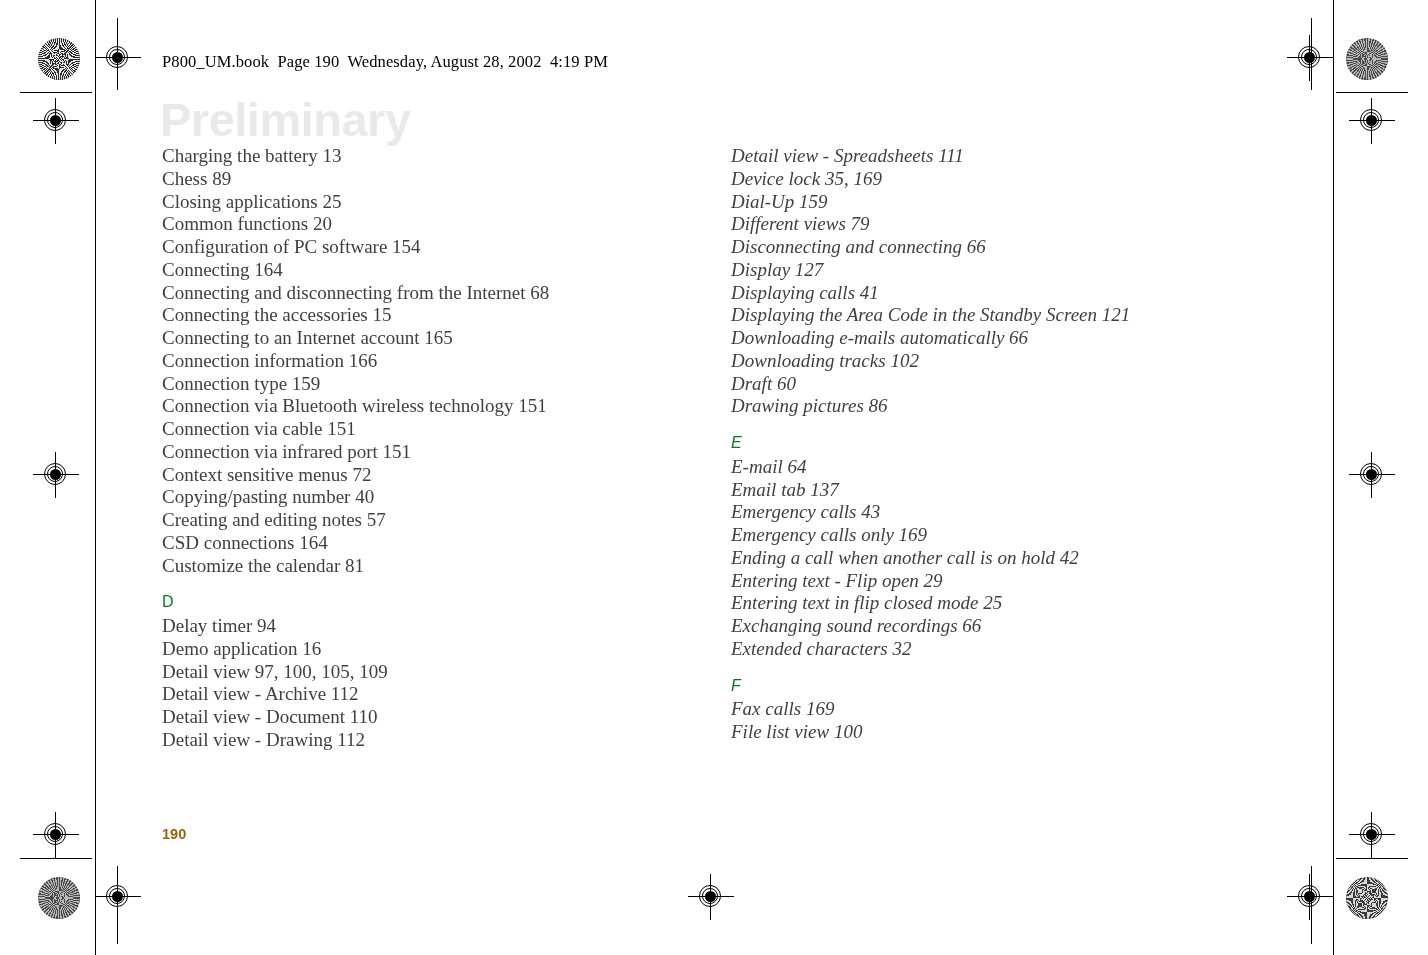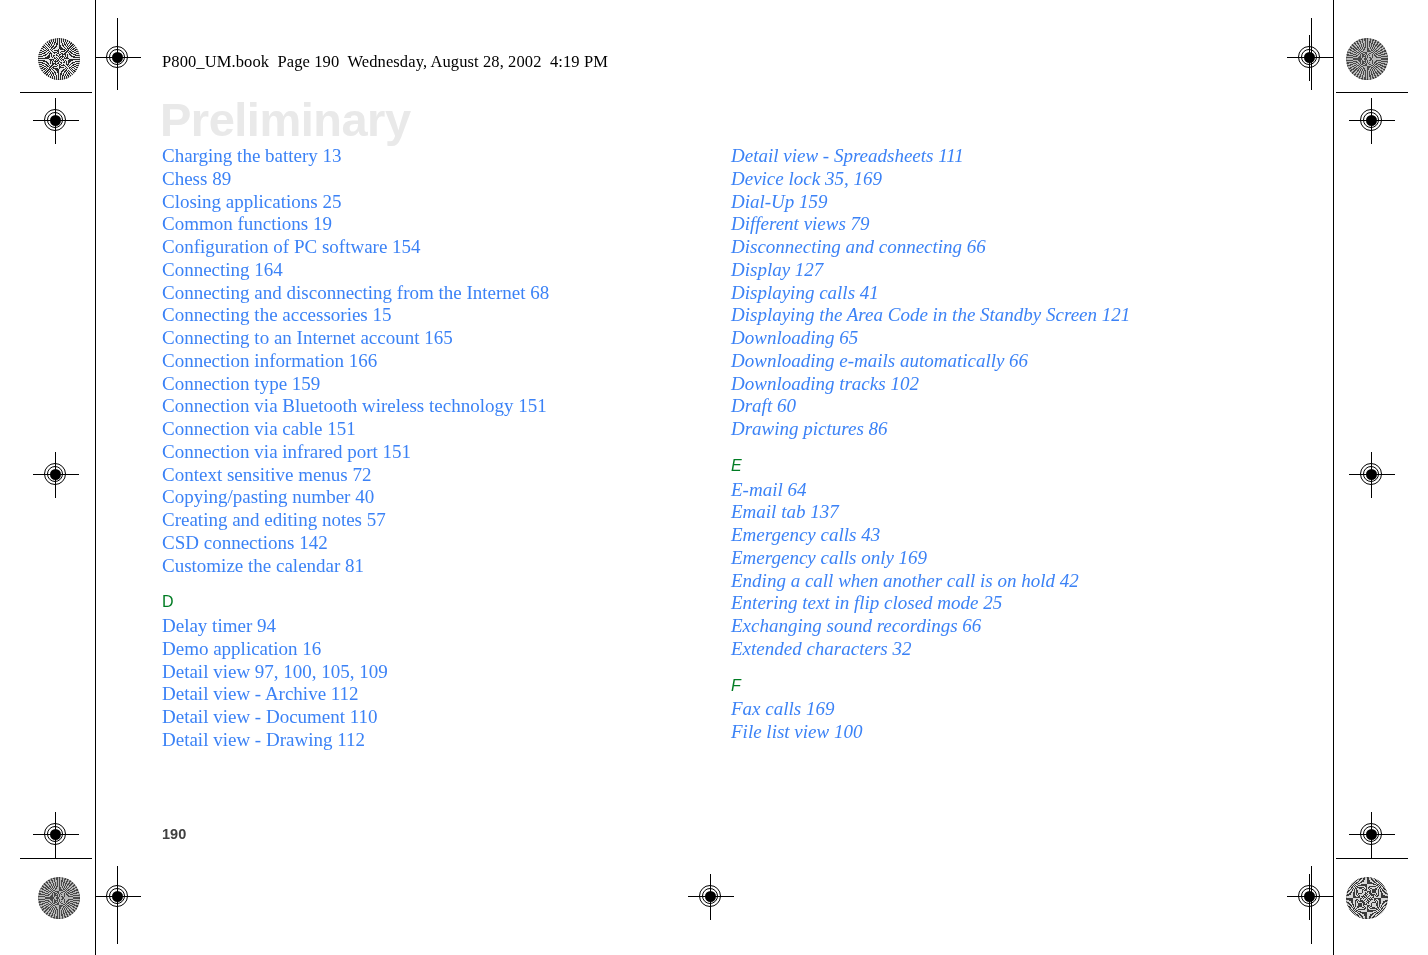--- a/index.html
+++ b/index.html
@@ -131,21 +131,21 @@
     position: absolute;
     top: 0;
   }
   #column-left  { left: 162px; width: 540px; }
   #column-right { left: 731px; width: 545px; font-style: italic; }
 
   .index-entry {
     font-family: "Liberation Serif", serif;
     font-size: 19px;
     line-height: 22.75px;
-    color: #3b82f6;
+    color: #404040;
     white-space: nowrap;
   }
 
   .section-letter {
     font-family: "Liberation Sans", sans-serif;
     font-size: 16px;
     font-weight: normal;
     color: #007c23;
     line-height: 22.75px;
     margin-top: 14px;
@@ -153,21 +153,21 @@
   }
 
   
   #page-folio {
     position: absolute;
     left: 162px;
     top: 826px;
     font-family: "Liberation Sans", sans-serif;
     font-weight: bold;
     font-size: 14.5px;
-    color: #404040;
+    color: #a16207;
   }
 </style>
 </head>
 <body>
 
 <div id="page">
 
   <div class="trim-line trim-v" style="left:95px; top:0; height:955px;"></div>
   <div class="trim-line trim-v" style="left:1333px; top:0; height:955px;"></div>
 
@@ -276,64 +276,64 @@
 
   <div id="header-slug">P800_UM.book  Page 190  Wednesday, August 28, 2002  4:19 PM</div>
 
   <div id="watermark">Preliminary</div>
 
   <div id="index-body">
     <div class="index-column" id="column-left">
         <div class="index-entry">Charging the battery 13</div>
         <div class="index-entry">Chess 89</div>
         <div class="index-entry">Closing applications 25</div>
-        <div class="index-entry">Common functions 19</div>
+        <div class="index-entry">Common functions 20</div>
         <div class="index-entry">Configuration of PC software 154</div>
         <div class="index-entry">Connecting 164</div>
         <div class="index-entry">Connecting and disconnecting from the Internet 68</div>
         <div class="index-entry">Connecting the accessories 15</div>
         <div class="index-entry">Connecting to an Internet account 165</div>
         <div class="index-entry">Connection information 166</div>
         <div class="index-entry">Connection type 159</div>
         <div class="index-entry">Connection via Bluetooth wireless technology 151</div>
         <div class="index-entry">Connection via cable 151</div>
         <div class="index-entry">Connection via infrared port 151</div>
         <div class="index-entry">Context sensitive menus 72</div>
         <div class="index-entry">Copying/pasting number 40</div>
         <div class="index-entry">Creating and editing notes 57</div>
-        <div class="index-entry">CSD connections 142</div>
+        <div class="index-entry">CSD connections 164</div>
         <div class="index-entry">Customize the calendar 81</div>
         <div class="section-letter">D</div>
         <div class="index-entry">Delay timer 94</div>
         <div class="index-entry">Demo application 16</div>
         <div class="index-entry">Detail view 97, 100, 105, 109</div>
         <div class="index-entry">Detail view - Archive 112</div>
         <div class="index-entry">Detail view - Document 110</div>
         <div class="index-entry">Detail view - Drawing 112</div>
       </div>
     <div class="index-column" id="column-right">
         <div class="index-entry">Detail view - Spreadsheets 111</div>
         <div class="index-entry">Device lock 35, 169</div>
         <div class="index-entry">Dial-Up 159</div>
         <div class="index-entry">Different views 79</div>
         <div class="index-entry">Disconnecting and connecting 66</div>
         <div class="index-entry">Display 127</div>
         <div class="index-entry">Displaying calls 41</div>
         <div class="index-entry">Displaying the Area Code in the Standby Screen 121</div>
-        <div class="index-entry">Downloading 65</div>
         <div class="index-entry">Downloading e-mails automatically 66</div>
         <div class="index-entry">Downloading tracks 102</div>
         <div class="index-entry">Draft 60</div>
         <div class="index-entry">Drawing pictures 86</div>
         <div class="section-letter">E</div>
         <div class="index-entry">E-mail 64</div>
         <div class="index-entry">Email tab 137</div>
         <div class="index-entry">Emergency calls 43</div>
         <div class="index-entry">Emergency calls only 169</div>
         <div class="index-entry">Ending a call when another call is on hold 42</div>
+        <div class="index-entry">Entering text - Flip open 29</div>
         <div class="index-entry">Entering text in flip closed mode 25</div>
         <div class="index-entry">Exchanging sound recordings 66</div>
         <div class="index-entry">Extended characters 32</div>
         <div class="section-letter">F</div>
         <div class="index-entry">Fax calls 169</div>
         <div class="index-entry">File list view 100</div>
       </div>
   </div>
 
   <div id="page-folio">190</div>

